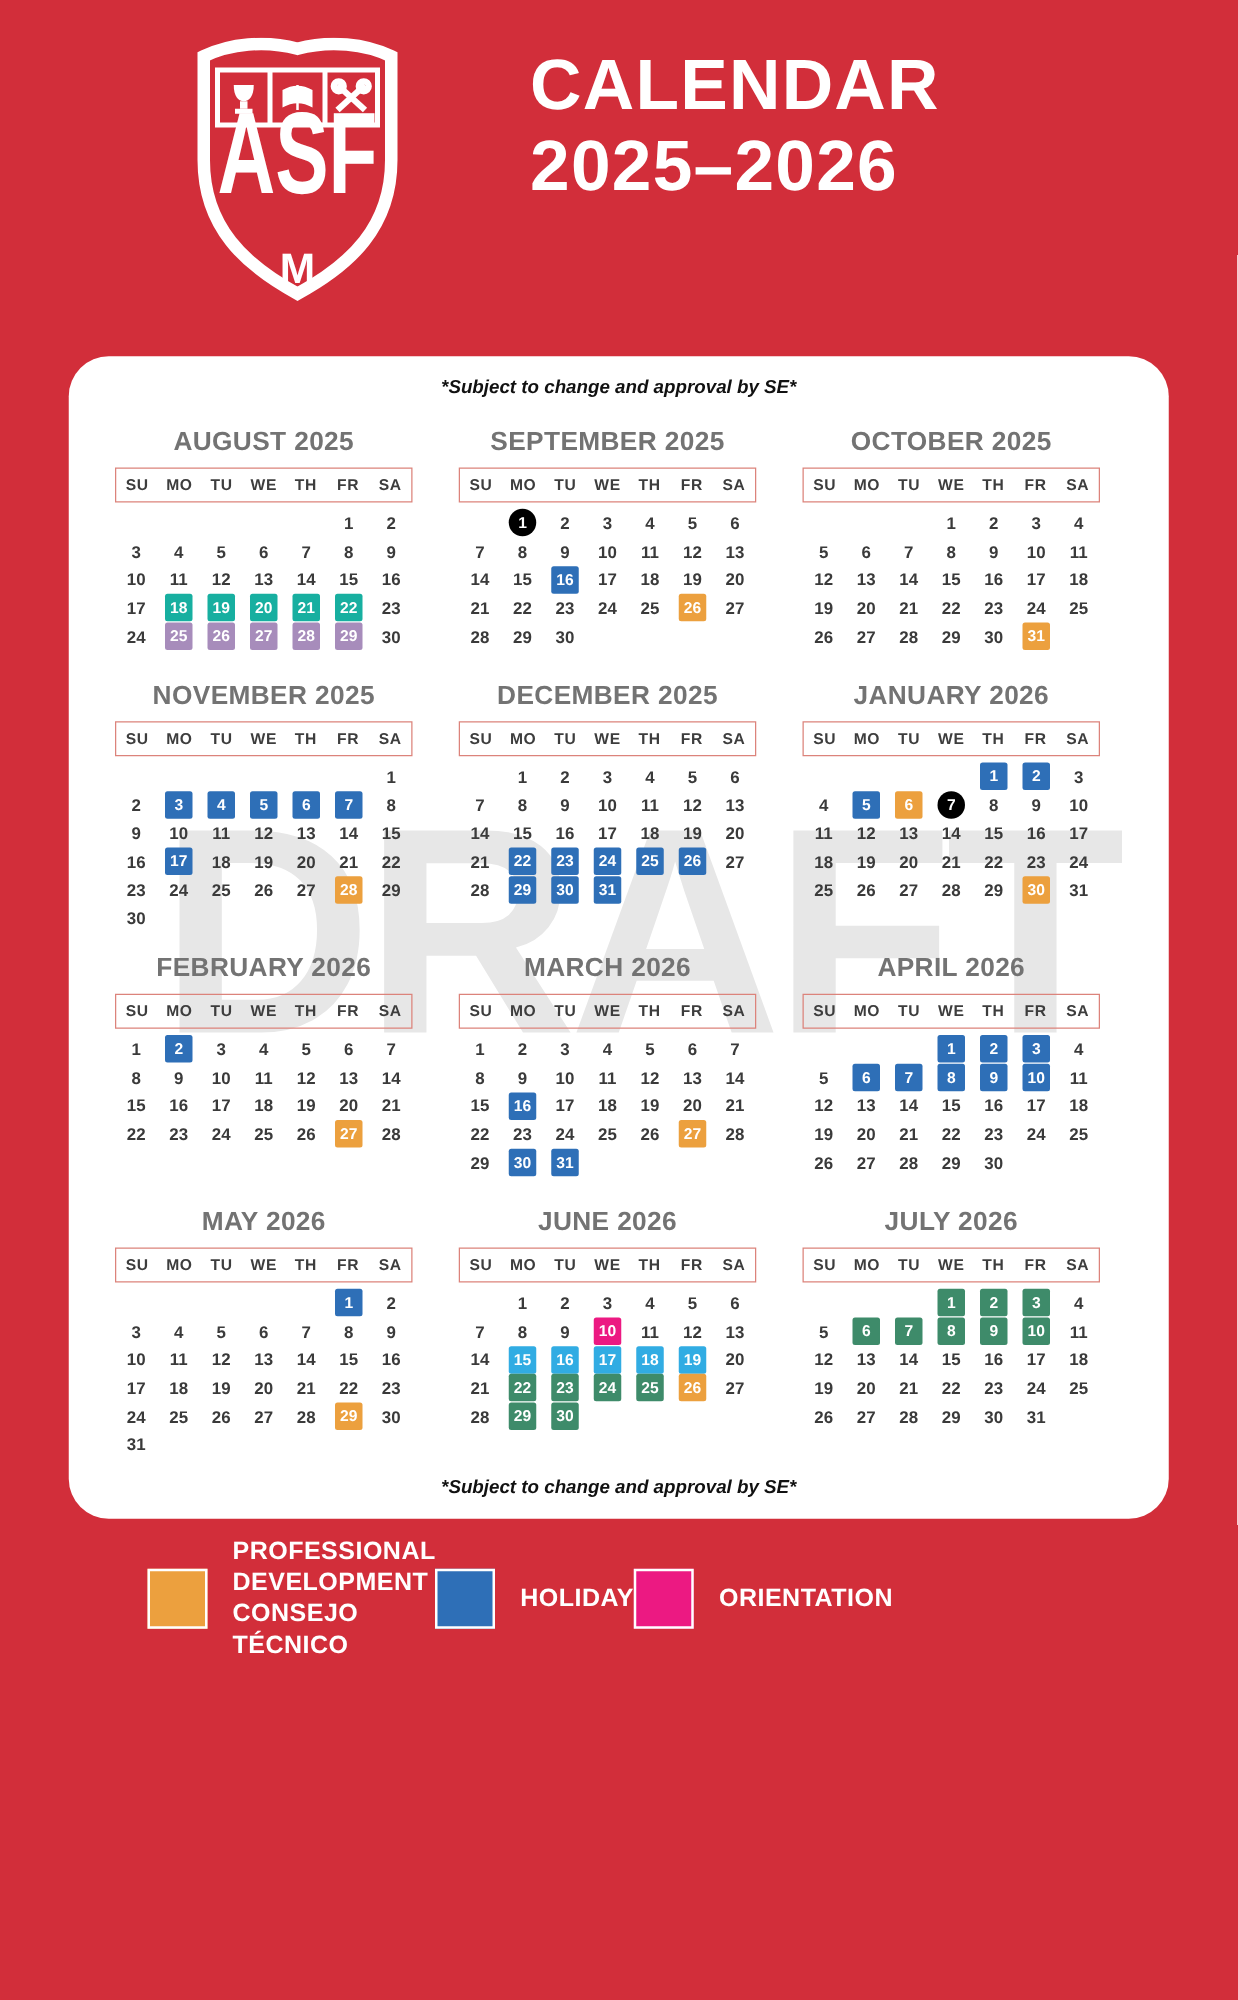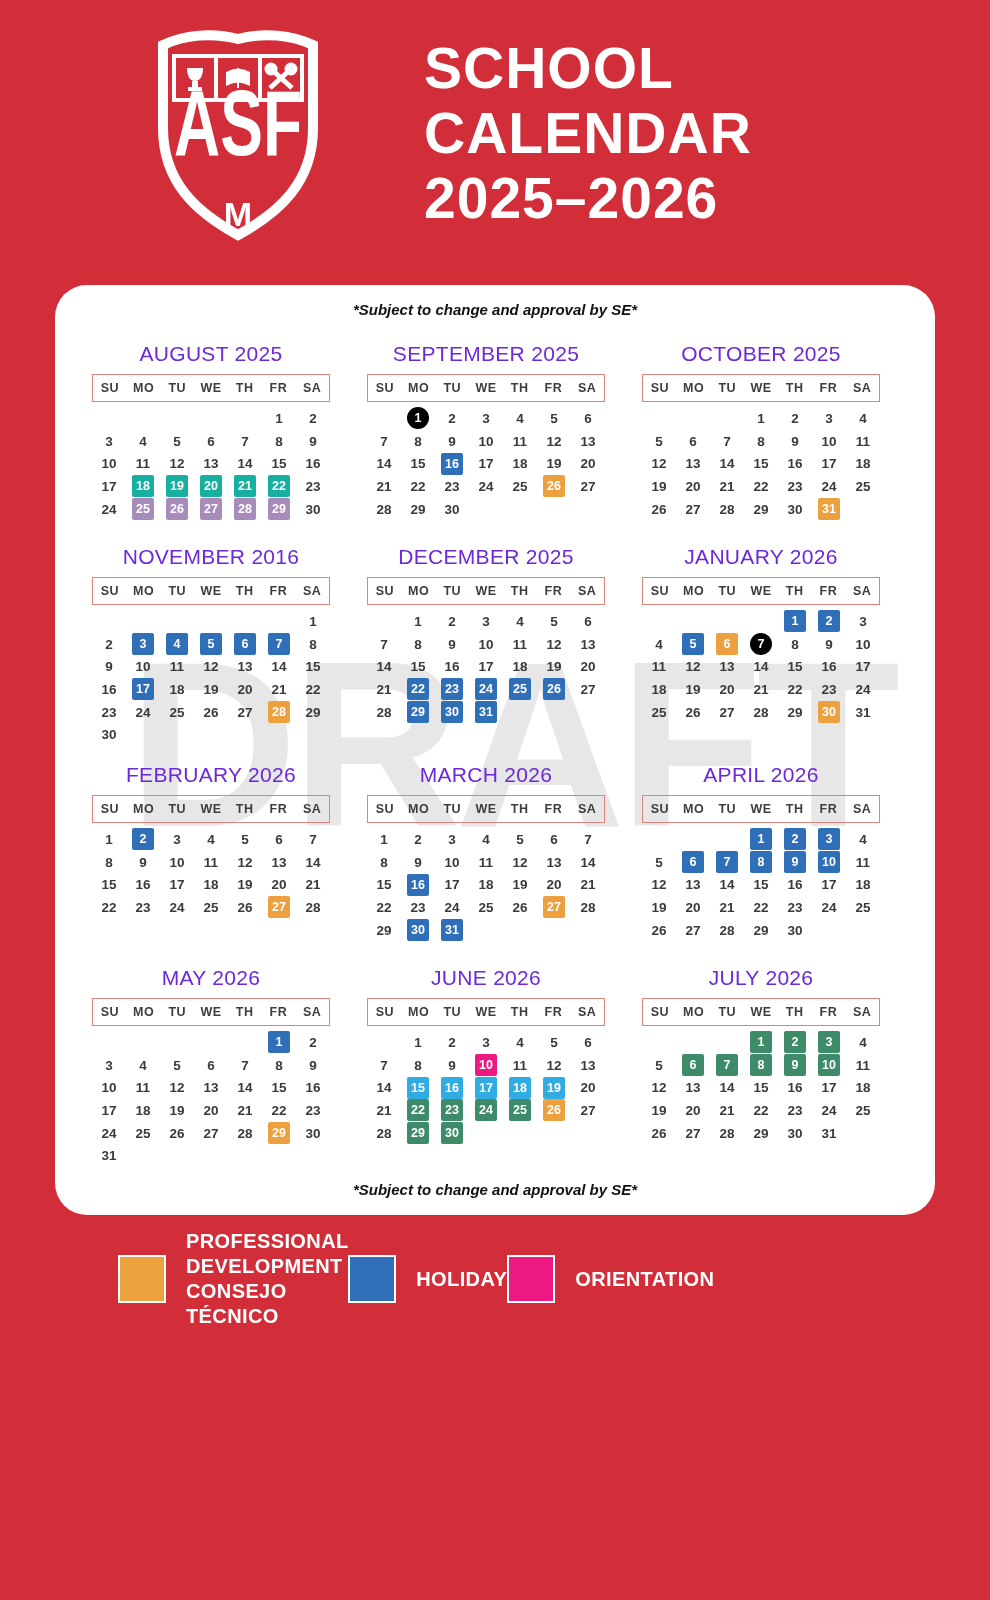--- a/index.html
+++ b/index.html
@@ -20,21 +20,21 @@
           font-size:15px; font-weight:700; font-style:italic; color:#111; }
   .note.top { top:16px; }
   .note.bottom { top:896px; }
   #watermark { position:absolute; left:16px; top:342px; width:880px; text-align:center;
                font-size:235px; font-weight:800; letter-spacing:-6px; line-height:1;
                color:#E7E7E7; z-index:0; user-select:none; }
 
   #months { position:absolute; left:37px; top:57px; z-index:1;
             display:grid; grid-template-columns:repeat(3,238px); column-gap:37px;
             grid-template-rows:203px 218px 203px auto; }
-  .month-title { text-align:center; font-size:21px; font-weight:400; color:#6d28d9;
+  .month-title { text-align:center; font-size:21px; font-weight:700; color:#737373;
                  letter-spacing:0.3px; margin-bottom:8px; }
   .wk-box { border:1.5px solid #DC837B; display:grid; grid-template-columns:repeat(7,1fr);
             height:28px; align-items:center; margin-bottom:5px; background:transparent; }
   .wk { text-align:center; font-size:12.5px; font-weight:700; color:#3d3d3d; letter-spacing:0.5px; }
   .days { display:grid; grid-template-columns:repeat(7,1fr); grid-auto-rows:22.7px; }
   .day { display:flex; align-items:center; justify-content:center;
          font-size:13.5px; font-weight:600; color:#3a3a3a; }
   .evt { width:22px; height:22px; display:flex; align-items:center; justify-content:center;
          border-radius:2px; color:#fff; font-weight:700; font-size:12.5px; }
   .evt.circle { border-radius:50%; }
@@ -74,21 +74,20 @@
       <line x1="120" y1="38" x2="142" y2="58"></line>
       <line x1="142" y1="38" x2="120" y2="58"></line>
       <circle cx="121" cy="39" r="4"></circle>
         <circle cx="141" cy="39" r="4"></circle>
     </g>
     <text x="88" y="118" text-anchor="middle" fill="#ffffff" font-family="Liberation Sans, sans-serif" font-weight="bold" font-size="64" transform="scale(1,1.45) translate(0,-32)">ASF</text>
     <text x="88" y="196" text-anchor="middle" fill="#ffffff" font-family="Liberation Sans, sans-serif" font-weight="bold" font-size="34">M</text>
   </svg>
 
   <h1 id="title">
-    <span>SCHOOL</span>
     <span>CALENDAR</span>
     <span>2025–2026</span>
   </h1>
 
   <div id="card">
     <div class="note top">*Subject to change and approval by SE*</div>
     <div id="watermark">DRAFT</div>
     <div id="months">
         <div class="month">
           <div class="month-title">AUGUST 2025</div>
@@ -254,21 +253,21 @@
             <div class="day">27</div>
             <div class="day">28</div>
             <div class="day">29</div>
             <div class="day">30</div>
             <div class="day">
               <div class="evt" style="background: rgb(236, 160, 62);">31</div>
             </div>
           </div>
         </div>
         <div class="month">
-          <div class="month-title">NOVEMBER 2016</div>
+          <div class="month-title">NOVEMBER 2025</div>
           <div class="wk-box">
             <div class="wk">SU</div>
             <div class="wk">MO</div>
             <div class="wk">TU</div>
             <div class="wk">WE</div>
             <div class="wk">TH</div>
             <div class="wk">FR</div>
             <div class="wk">SA</div>
           </div>
           <div class="days">

